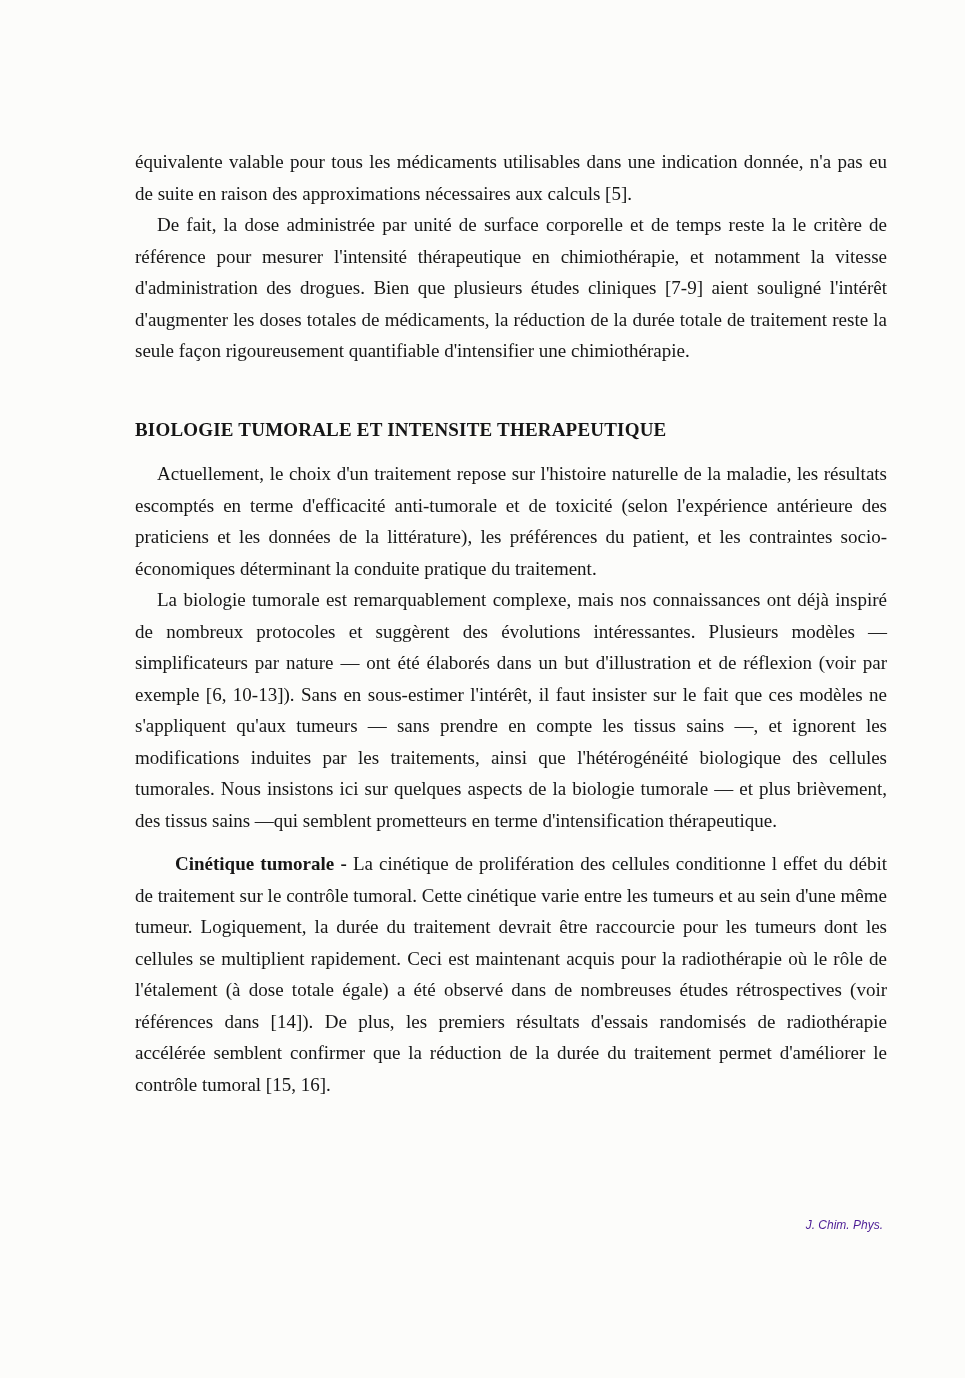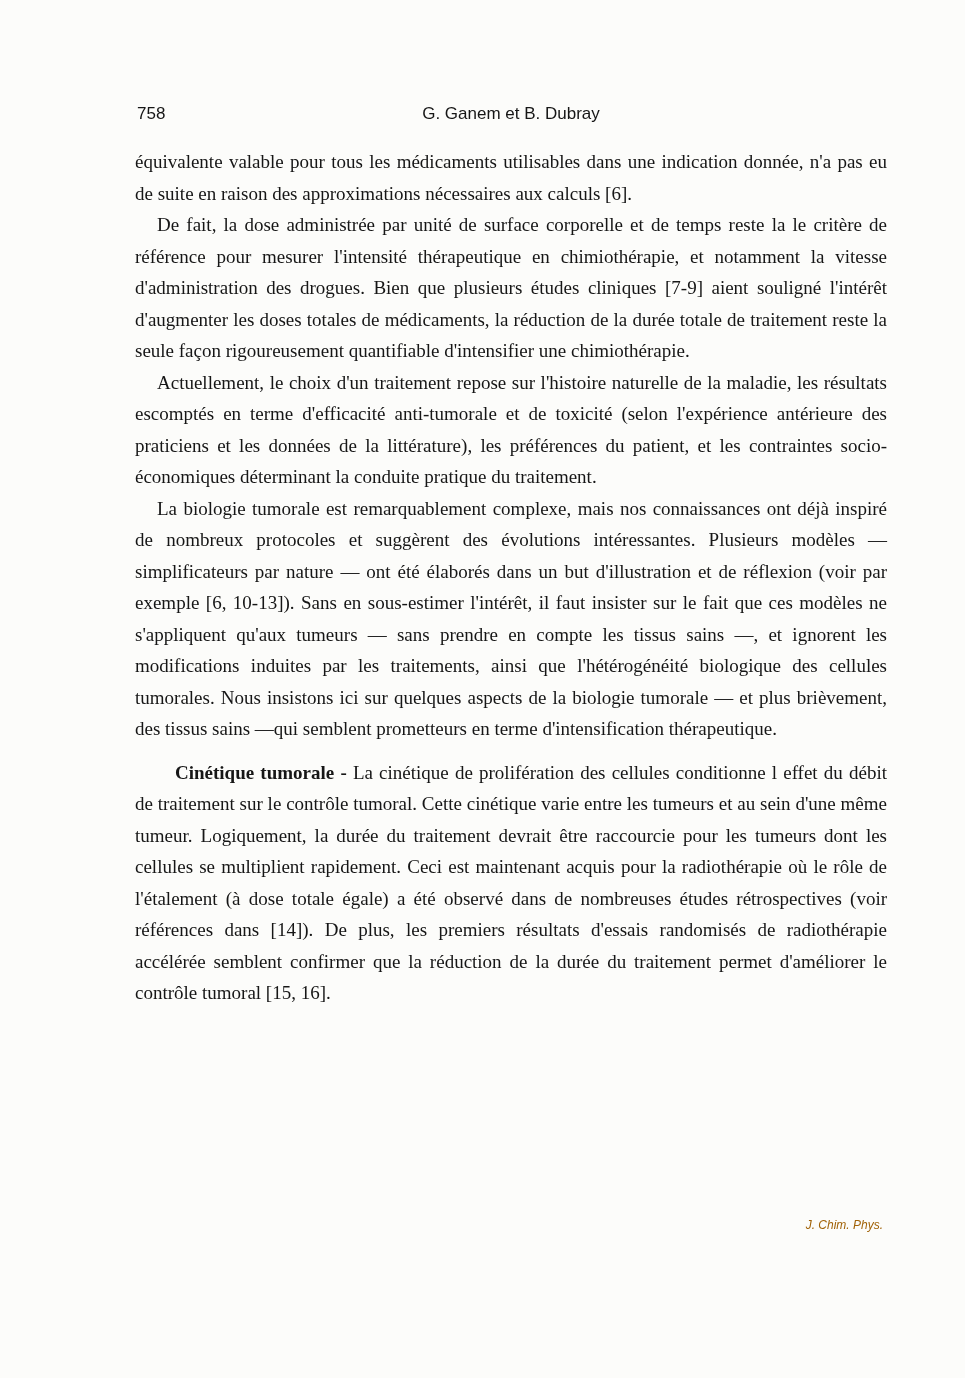--- a/index.html
+++ b/index.html
@@ -70,39 +70,36 @@
     margin-left: 40px;
   }
   
   .journal-footer {
     position: absolute;
     top: 1218px;
     right: 82px;
     font-family: "Liberation Sans", sans-serif;
     font-style: italic;
     font-size: 12px;
-    color: #a16207;
+    color: #4c1d95;
   }
 </style>
 </head>
 <body>
 
 <div class="page">
 
-  <div class="running-header">
-    <span class="page-number">758</span>
-    <span class="running-title">G. Ganem et B. Dubray</span>
-  </div>
 
   <div class="content">
 
-    <p>équivalente valable pour tous les médicaments utilisables dans une indication donnée, n'a pas eu de suite en raison des approximations nécessaires aux calculs [6].</p>
+    <p>équivalente valable pour tous les médicaments utilisables dans une indication donnée, n'a pas eu de suite en raison des approximations nécessaires aux calculs [5].</p>
 
     <p class="indent">De fait, la dose administrée par unité de surface corporelle et de temps reste la le critère de référence pour mesurer l'intensité thérapeutique en chimiothérapie, et notamment la vitesse d'administration des drogues. Bien que plusieurs études cliniques [7-9] aient souligné l'intérêt d'augmenter les doses totales de médicaments, la réduction de la durée totale de traitement reste la seule façon rigoureusement quantifiable d'intensifier une chimiothérapie.</p>
 
+    <h2 class="section-heading">BIOLOGIE TUMORALE ET INTENSITE THERAPEUTIQUE</h2>
 
     <p class="indent">Actuellement, le choix d'un traitement repose sur l'histoire naturelle de la maladie, les résultats escomptés en terme d'efficacité anti-tumorale et de toxicité (selon l'expérience antérieure des praticiens et les données de la littérature), les préférences du patient, et les contraintes socio-économiques déterminant la conduite pratique du traitement.</p>
 
     <p class="indent">La biologie tumorale est remarquablement complexe, mais nos connaissances ont déjà inspiré de nombreux protocoles et suggèrent des évolutions intéressantes. Plusieurs modèles — simplificateurs par nature — ont été élaborés dans un but d'illustration et de réflexion (voir par exemple [6, 10-13]). Sans en sous-estimer l'intérêt, il faut insister sur le fait que ces modèles ne s'appliquent qu'aux tumeurs — sans prendre en compte les tissus sains —, et ignorent les modifications induites par les traitements, ainsi que l'hétérogénéité biologique des cellules tumorales. Nous insistons ici sur quelques aspects de la biologie tumorale — et plus brièvement, des tissus sains —qui semblent prometteurs en terme d'intensification thérapeutique.</p>
 
     <p class="para-cinetique"><span class="runin-lead">Cinétique tumorale -</span><span> La cinétique de prolifération des cellules conditionne l effet du débit de traitement sur le contrôle tumoral. Cette cinétique varie entre les tumeurs et au sein d'une même tumeur. Logiquement, la durée du traitement devrait être raccourcie pour les tumeurs dont les cellules se multiplient rapidement. Ceci est maintenant acquis pour la radiothérapie où le rôle de l'étalement (à dose totale égale) a été observé dans de nombreuses études rétrospectives (voir références dans [14]). De plus, les premiers résultats d'essais randomisés de radiothérapie accélérée semblent confirmer que la réduction de la durée du traitement permet d'améliorer le contrôle tumoral [15, 16].</span></p>
 
   </div>
 
   <div class="journal-footer">J. Chim. Phys.</div>

